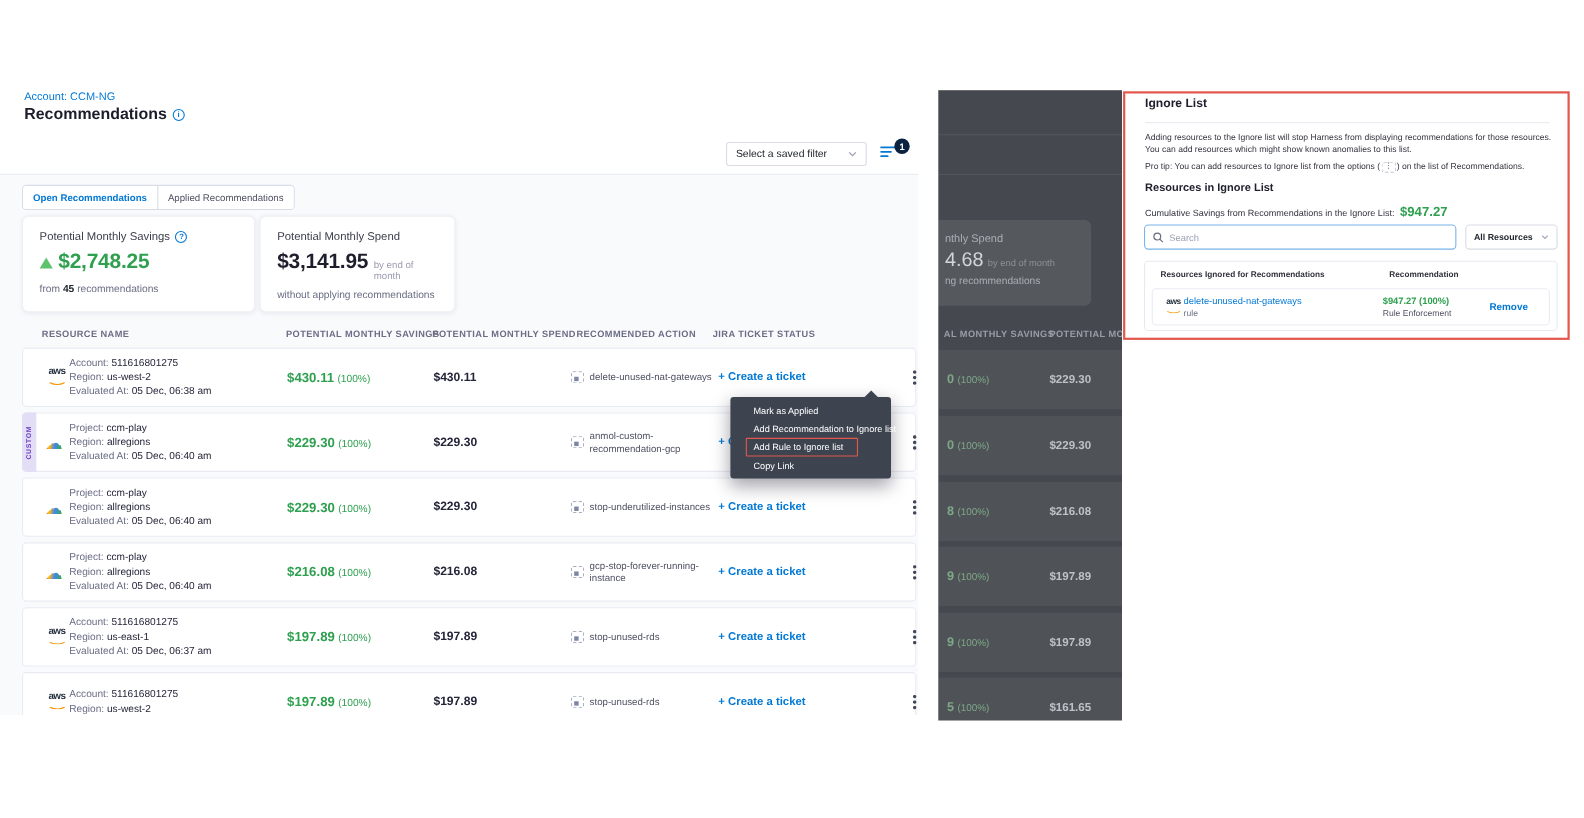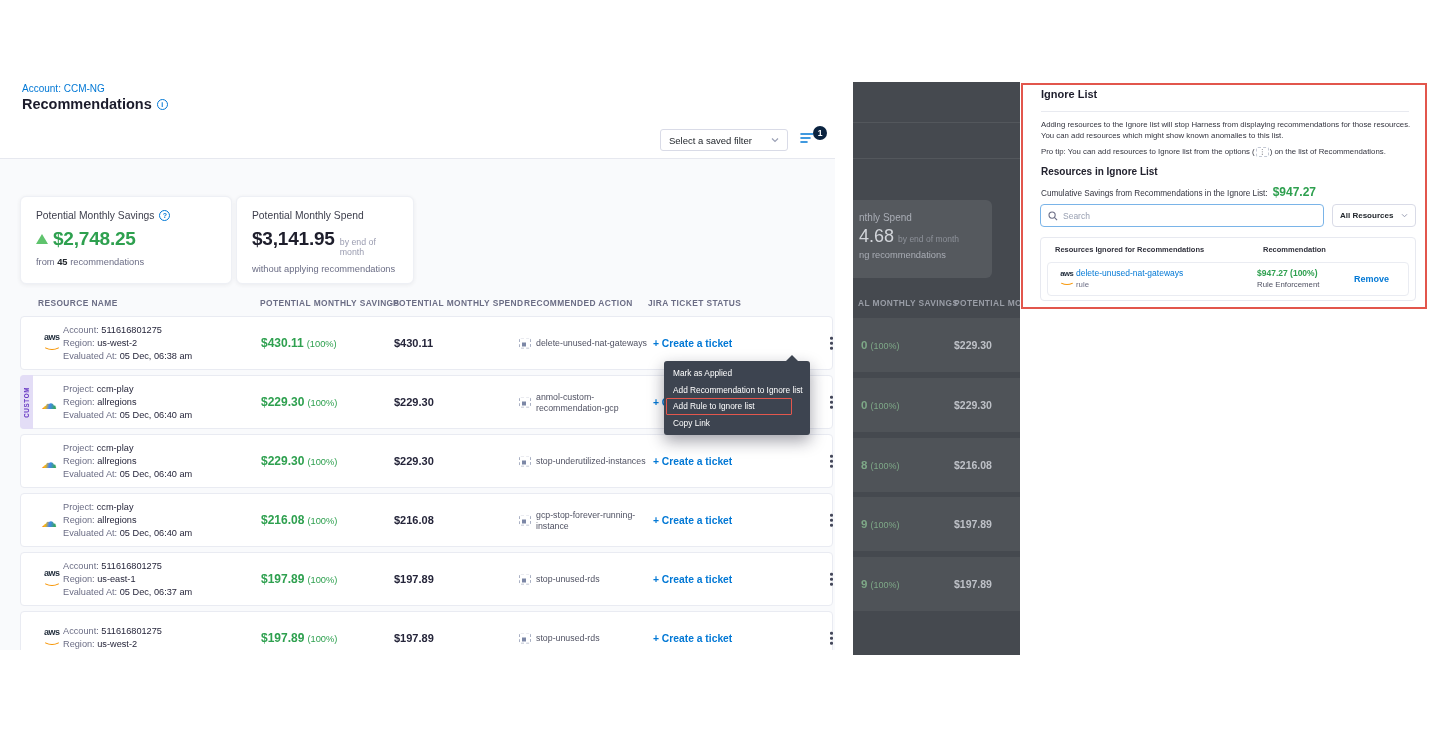--- a/index.html
+++ b/index.html
@@ -55,21 +55,21 @@
   .sav{position:absolute;left:240px;top:50%;transform:translateY(-50%);font-size:12px;font-weight:bold;color:#2ea04f;white-space:nowrap}
   .sav .pct{font-size:9.3px;font-weight:normal;margin-left:3px}
   .spd{position:absolute;left:373px;top:50%;transform:translateY(-50%);font-size:11px;font-weight:bold;color:#25253a}
   .act{position:absolute;left:498px;top:50%;transform:translateY(-50%);width:128px;display:flex;align-items:center;gap:5px;font-size:8.8px;color:#4f5162;line-height:10.5px}
   .act-icon{flex:0 0 auto;width:12px;height:11px;border:1px dashed #aab1c4;border-radius:2px;position:relative}
   .act-icon::after{content:"";position:absolute;left:1.5px;bottom:1.5px;width:4.5px;height:3.5px;background:#7c87a6}
   .jira{position:absolute;left:632px;top:50%;transform:translateY(-50%);font-size:10.3px;font-weight:bold;color:#0278d5;white-space:nowrap;cursor:pointer}
   .kebab{position:absolute;left:806px;top:50%;transform:translateY(-50%);display:flex;flex-direction:column;gap:2.5px;cursor:pointer;padding:3px}
   .kebab b{width:2.5px;height:2.5px;border-radius:50%;background:#44475a;display:block}
 
-  .menu{position:absolute;left:664px;top:281px;width:146px;background:#3d4450;border-radius:3px;box-shadow:0 6px 16px rgba(20,20,40,.4);padding:4px 0;z-index:20}
+  .menu{position:absolute;left:664px;top:281px;width:146px;background:#3d4450;border-radius:3px;box-shadow:0 6px 16px rgba(20,20,40,.4);padding:4px 12px;z-index:20}
   .menu::before{content:"";position:absolute;top:-6px;left:122px;border-left:6px solid transparent;border-right:6px solid transparent;border-bottom:6px solid #3d4450}
   .mi{position:relative;height:16.5px;line-height:16.5px;padding:0 9px;font-size:8.3px;color:#fff;white-space:nowrap;cursor:pointer}
   .mi.hl::after{content:"";position:absolute;top:0;bottom:0;left:2px;right:18px;border:1.5px solid #e4574d;border-radius:1px}
 
   
   .dim-shot{position:absolute;left:853px;top:82px;width:167px;height:573px;background:#45494f;overflow:hidden}
   .dim-hline{position:absolute;left:0;width:100%;height:1px;background:rgba(255,255,255,.08)}
   .dh1{top:40px}.dh2{top:76px}
   .dim-card{position:absolute;left:-10px;top:118px;width:149px;height:78px;background:rgba(255,255,255,.09);border-radius:6px;padding:12px 16px 0 16px}
   .dim-card .l1{font-size:10px;color:#a9adb5}
@@ -137,20 +137,24 @@
               <line x1="1" y1="7" x2="10" y2="7"></line>
               <line x1="1" y1="11" x2="7" y2="11"></line>
             </g>
           </svg>
         <span class="badge">1</span>
       </div>
     </div>
     <div class="hdr-divider"></div>
 
     <div class="gray-section">
+      <div class="tabs">
+        <div class="tab active">Open Recommendations</div>
+        <div class="tab">Applied Recommendations</div>
+      </div>
 
       <div class="card savings">
         <div class="card-label">
           <span>Potential Monthly Savings</span>
           <span class="q-icon">?</span>
         </div>
         <div class="amount-row">
           <span class="tri"></span>
           <span class="amount-green">$2,748.25</span>
         </div>
@@ -344,20 +348,24 @@
       <div class="g"><span style="font-size:11.5px;font-weight:bold">8</span><span>(100%)</span></div>
       <div class="v">$216.08</div>
     </div>
     <div class="dim-row dr3">
       <div class="g"><span style="font-size:11.5px;font-weight:bold">9</span><span>(100%)</span></div>
       <div class="v">$197.89</div>
     </div>
     <div class="dim-row dr4">
       <div class="g"><span style="font-size:11.5px;font-weight:bold">9</span><span>(100%)</span></div>
       <div class="v">$197.89</div>
+    </div>
+    <div class="dim-row dr5">
+      <div class="g"><span style="font-size:11.5px;font-weight:bold">5</span><span>(100%)</span></div>
+      <div class="v">$161.65</div>
     </div>
   </section>
 
   <section class="panel">
     <div class="red-box"></div>
     <div class="p-title">Ignore List</div>
     <div class="p-div"></div>
     <div class="p-desc">Adding resources to the Ignore list will stop Harness from displaying recommendations for those resources. You can add resources which might show known anomalies to this list.</div>
     <div class="p-protip">
       <span>Pro tip: You can add resources to Ignore list from the options (</span><span class="kdots">⋮</span><span>) on the list of Recommendations.</span>

